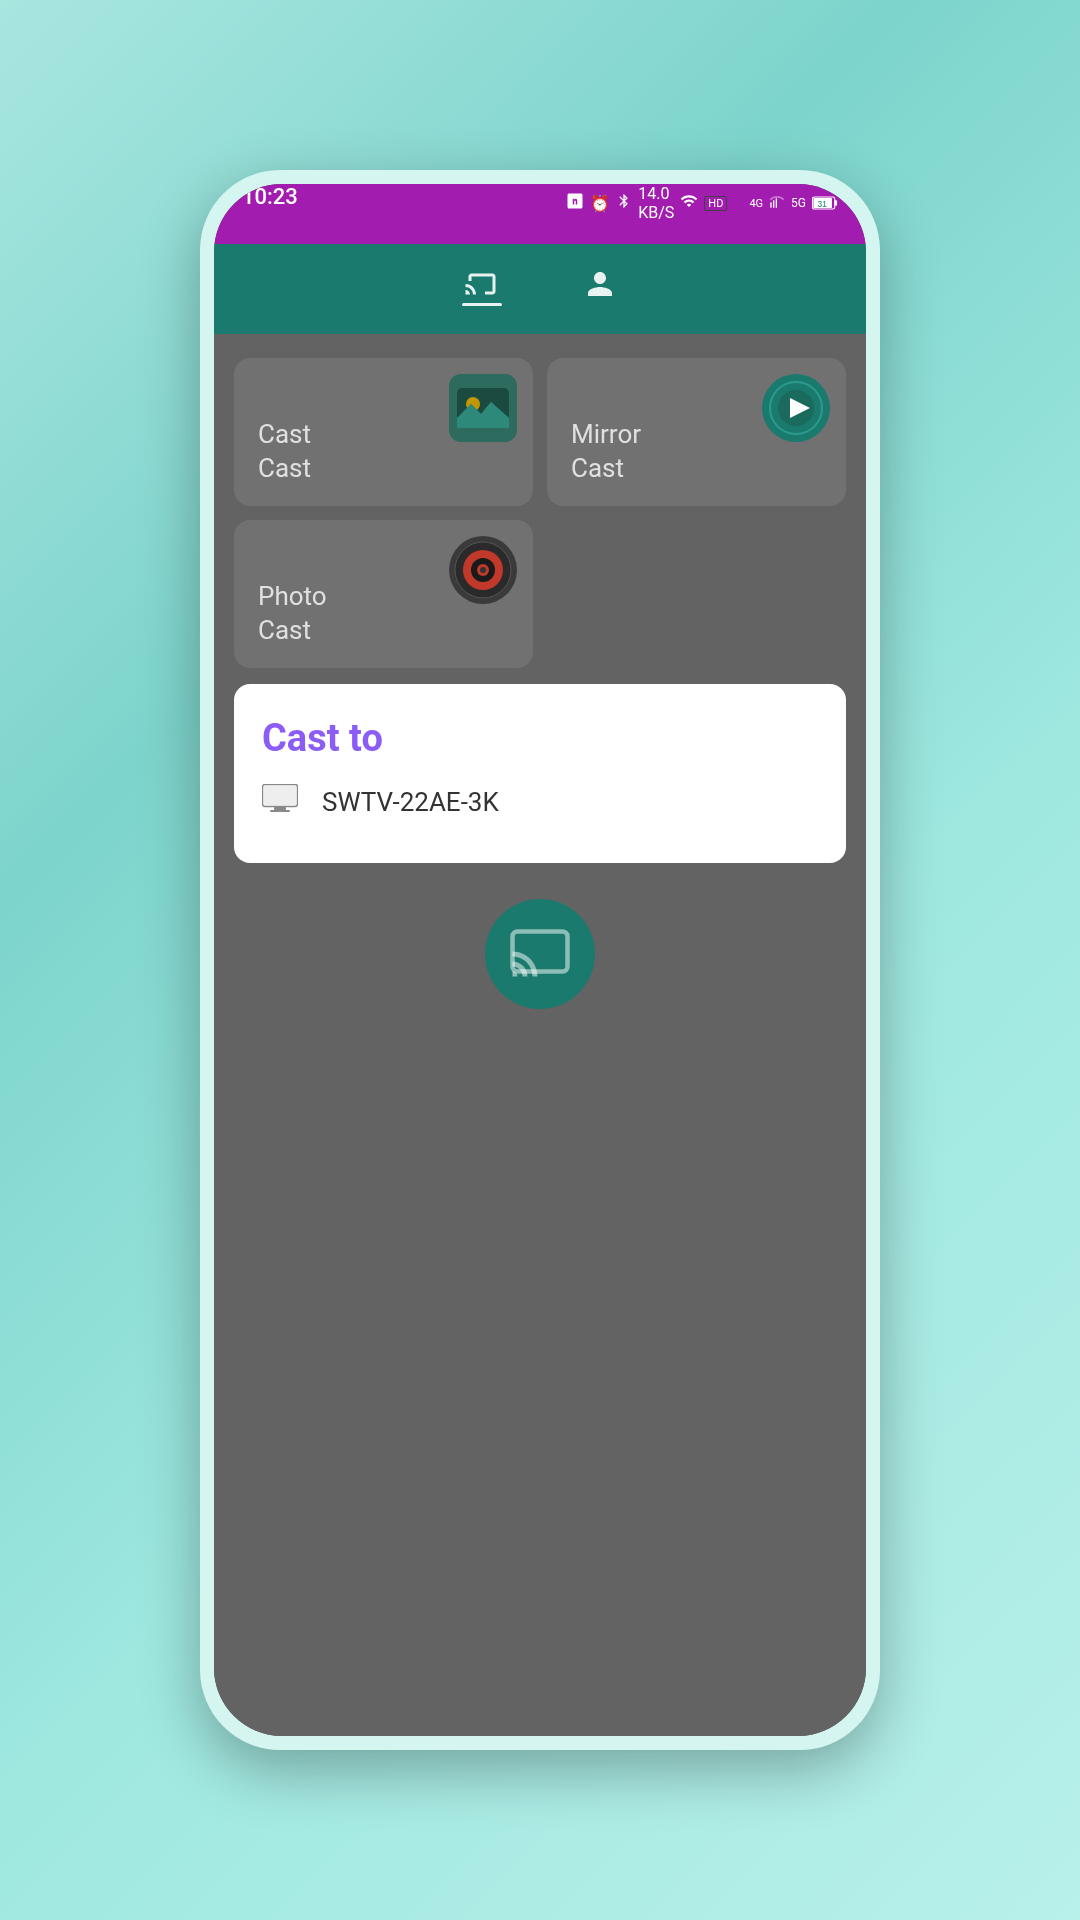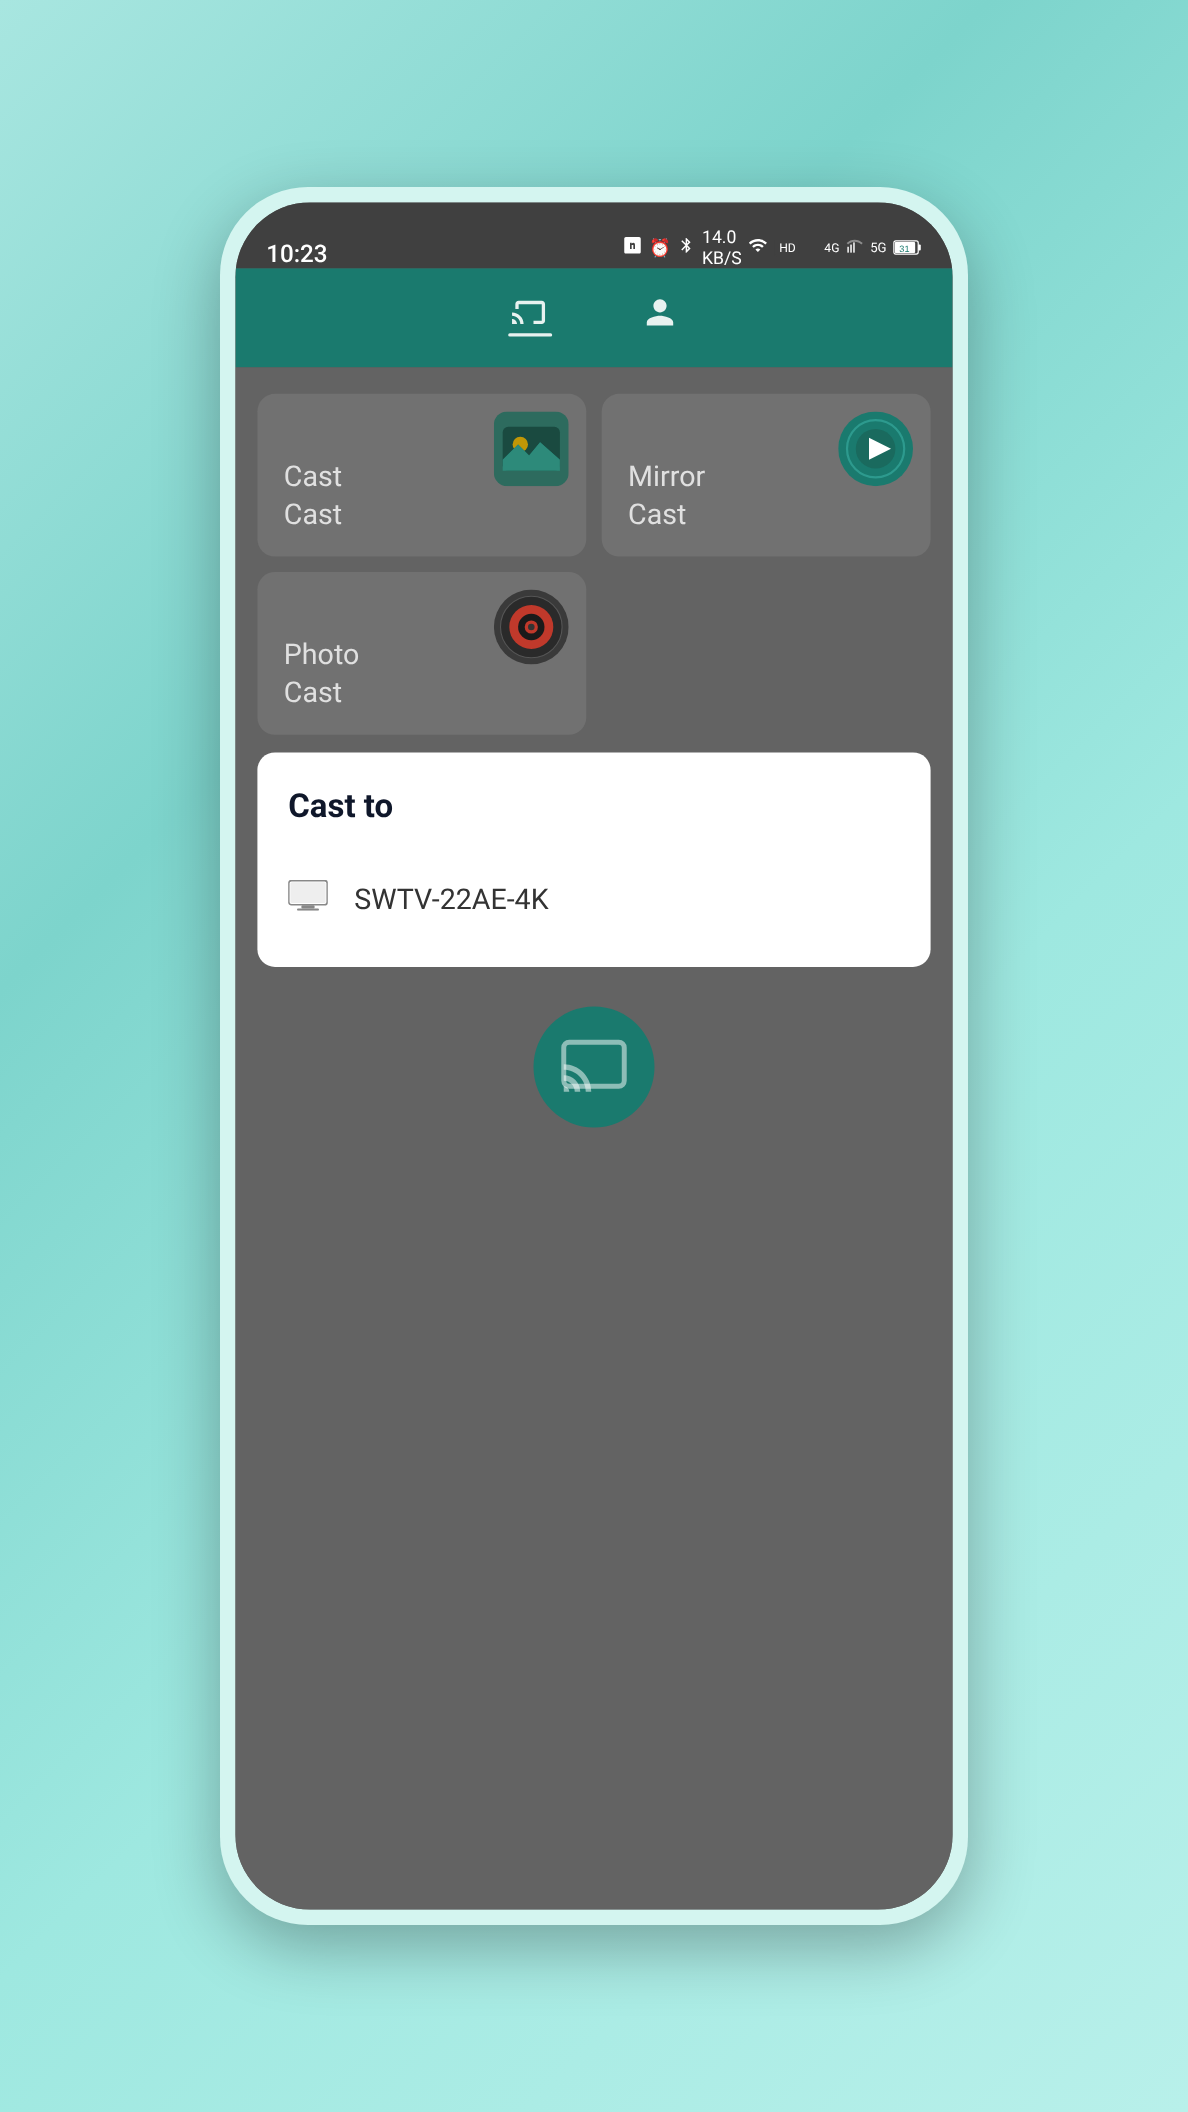--- a/index.html
+++ b/index.html
@@ -28,24 +28,24 @@
       height: 100%;
       background: #5a5a5a;
       border-radius: 68px;
       overflow: hidden;
       display: flex;
       flex-direction: column;
     }
 
     
     .status-bar {
-      background: #404040;
+      background: #a21caf;
       height: 60px;
       display: flex;
-      align-items: flex-end;
+      align-items: flex-start;
       justify-content: space-between;
       padding: 0 28px;
       flex-shrink: 0;
     }
 
     .status-time {
       color: white;
       font-size: 22px;
       font-weight: 500;
     }
@@ -144,24 +144,24 @@
 
     
     .cast-dialog {
       background: white;
       border-radius: 16px;
       padding: 32px 28px;
       margin: 0 0;
     }
 
     .cast-dialog-title {
-      font-size: 30px;
+      font-size: 38px;
       font-weight: 700;
-      color: #0f172a;
-      margin-bottom: 37px;
+      color: #8b5cf6;
+      margin-bottom: 12px;
     }
 
     .cast-device-item {
       display: flex;
       align-items: center;
       gap: 24px;
       padding: 12px 0;
       cursor: pointer;
     }
 
@@ -310,21 +310,21 @@
         <div class="cast-dialog-title">Cast to</div>
         <div class="cast-device-item">
           <div class="cast-device-icon">
             <svg width="36" height="28" viewBox="0 0 36 28" fill="none">
               <rect x="0.5" y="0.5" width="35" height="22" rx="2.5" stroke="#888" stroke-width="1.5"></rect>
               <rect x="2" y="2" width="32" height="19" rx="1.5" fill="#eee"></rect>
               <rect x="12" y="23" width="12" height="3" rx="1" fill="#888"></rect>
               <rect x="8" y="26" width="20" height="2" rx="1" fill="#888"></rect>
             </svg>
           </div>
-          <div class="cast-device-name">SWTV-22AE-4K</div>
+          <div class="cast-device-name">SWTV-22AE-3K</div>
         </div>
       </div>
 
       <div class="cast-fab">
         <svg width="60" height="60" viewBox="0 0 24 24" fill="none">
           <rect x="1" y="3" width="22" height="16" rx="2" stroke="rgba(255,255,255,0.5)" stroke-width="1.8" fill="none"></rect>
           <path d="M1 19v2h2c0-1.1-.9-2-2-2z" fill="rgba(255,255,255,0.5)"></path>
           <path d="M1 15v2c2.21 0 4 1.79 4 4h2c0-3.31-2.69-6-6-6z" fill="rgba(255,255,255,0.5)"></path>
           <path d="M1 11v2c4.42 0 8 3.58 8 8h2c0-5.52-4.48-10-10-10z" fill="rgba(255,255,255,0.5)"></path>
         </svg>

